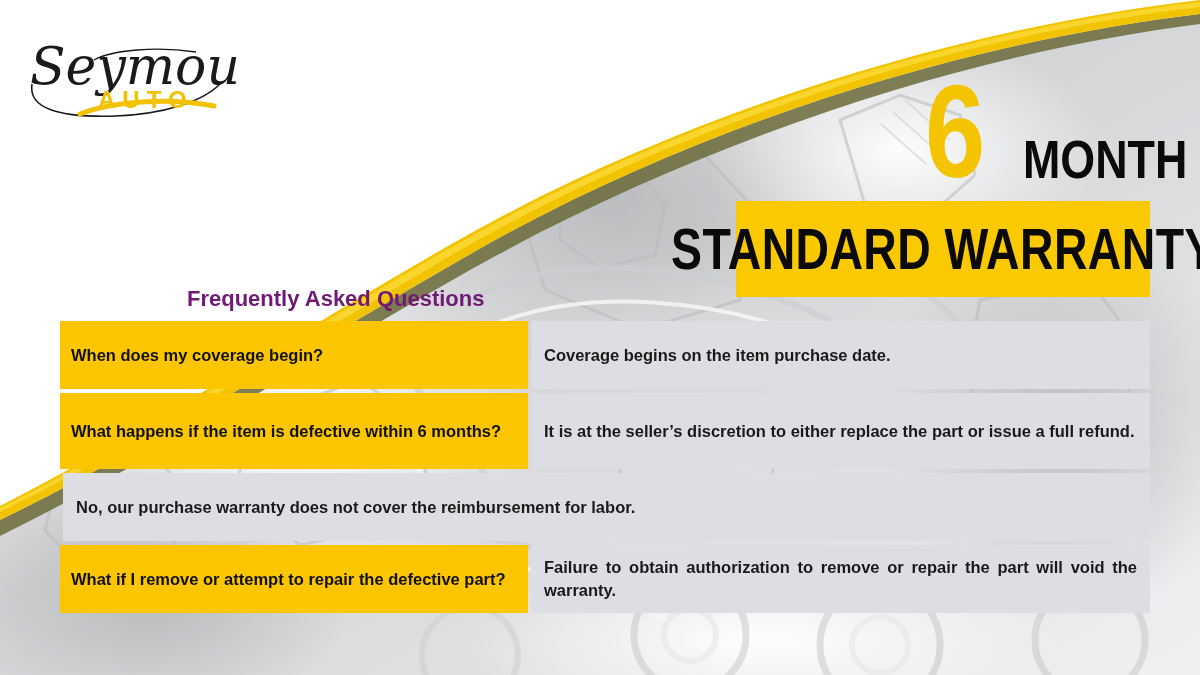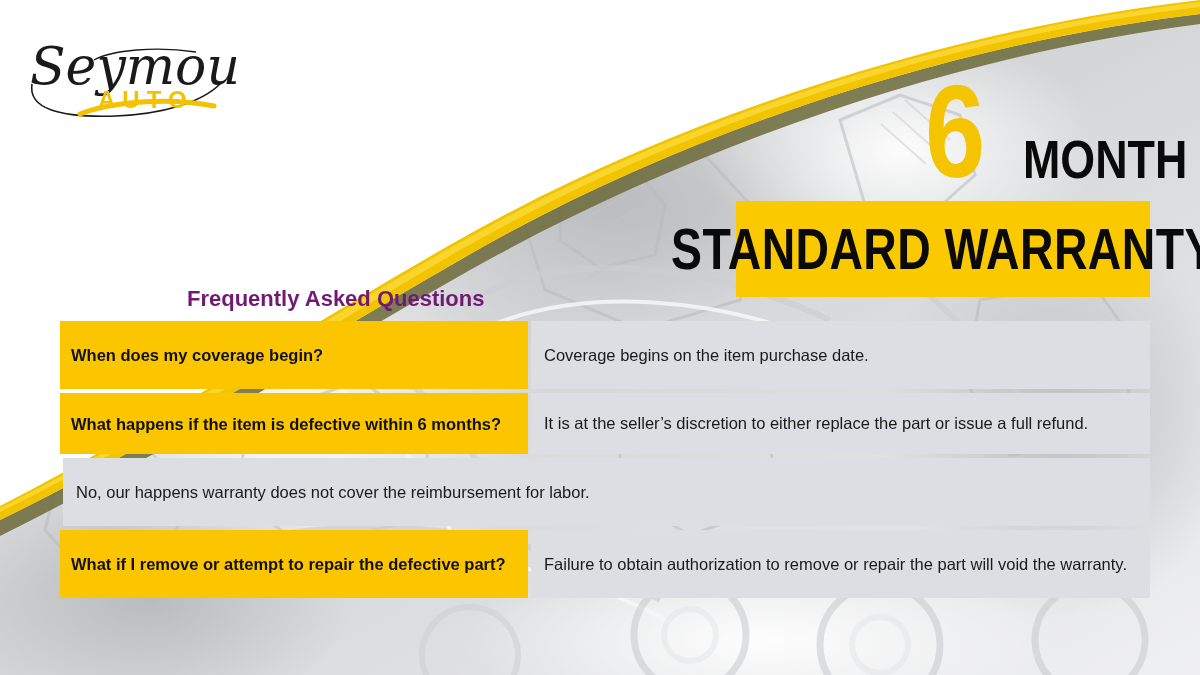--- a/index.html
+++ b/index.html
@@ -154,23 +154,24 @@
     background: #dcdee3;
     color: #1a1a1a;
     font-size: 16.5px;
     line-height: 23px;
     padding: 0 13px 0 13px;
     display: flex;
     align-items: center;
     text-align: justify;
     text-align-last: left;
     box-sizing: border-box;
+    font-weight: bold;
   }
   .h-short { height: 68px; }
-  .h-tall  { height: 61px; }
+  .h-tall  { height: 76px; }
 </style>
 </head>
 <body>
 
 <div id="slide">
 
   <div id="bg-photo">
     <svg viewBox="0 0 1200 675" xmlns="http://www.w3.org/2000/svg">
       <defs>
         <clipPath id="photoClip">
@@ -291,21 +292,21 @@
       <div class="faq-q h-short">When does my coverage begin?</div>
       <div class="faq-a h-short">Coverage begins on the item purchase date.</div>
     </div>
 
     <div class="faq-row">
       <div class="faq-q h-tall">What happens if the item is defective within 6 months?</div>
       <div class="faq-a h-tall">It is at the seller’s discretion to either replace the part or issue a full refund.</div>
     </div>
 
     <div class="faq-row">
-      <div class="faq-a h-short">No, our happens warranty does not cover the reimbursement for labor.</div>
+      <div class="faq-a h-short">No, our purchase warranty does not cover the reimbursement for labor.</div>
     </div>
 
     <div class="faq-row">
       <div class="faq-q h-short">What if I remove or attempt to repair the defective part?</div>
       <div class="faq-a h-short">Failure to obtain authorization to remove or repair the part will void the warranty.</div>
     </div>
 
   </div>
 
 </div>

